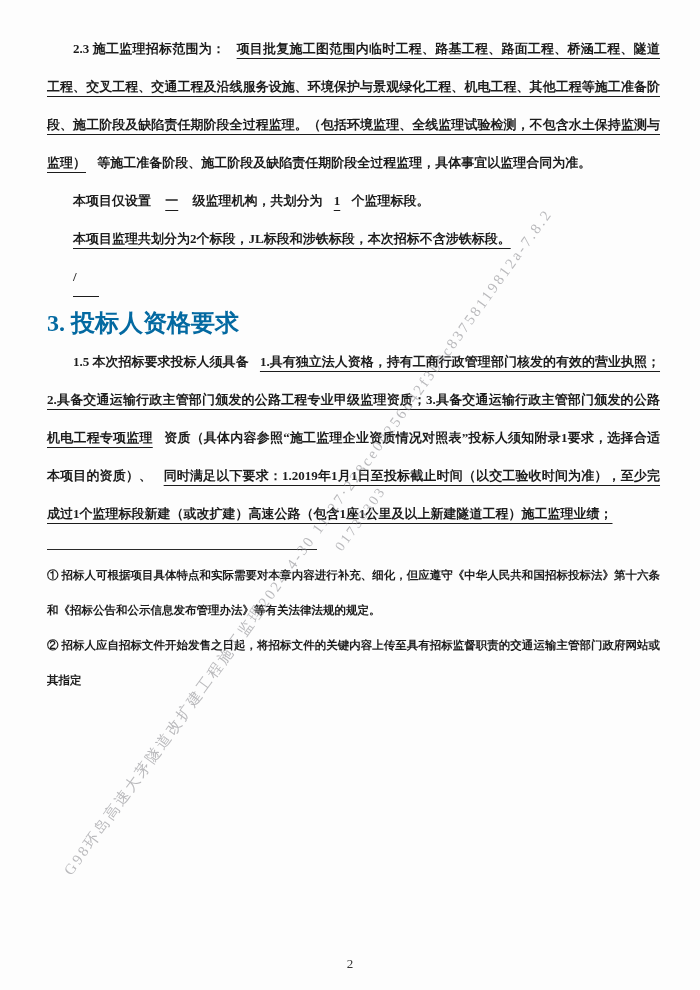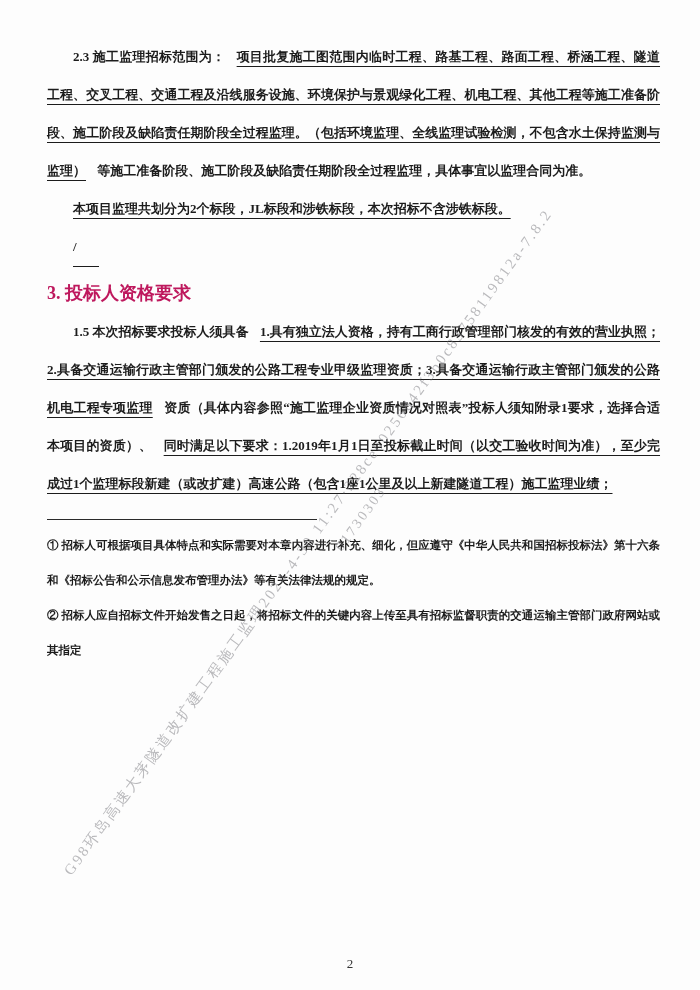--- a/index.html
+++ b/index.html
@@ -12,21 +12,21 @@
     width: 700px;
     height: 990px;
     background: #fdfdfd;
     overflow: hidden;
     font-family: "Liberation Serif", "DejaVu Serif", serif;
     color: #1c1c1c;
   }
   .doc-body {
     position: relative;
     z-index: 1;
-    padding: 38px 40px 0 47px;
+    padding: 30px 40px 0 47px;
     font-size: 13px;
     font-weight: 600;
     line-height: 38px;
   }
   .para {
     margin: 0;
     text-align: justify;
     word-break: break-all;
   }
   .indent { text-indent: 2em; }
@@ -50,25 +50,25 @@
     padding: 0 8px;
   }
   .slash-blank {
     display: inline-block;
     min-width: 26px;
     border-bottom: 1.2px solid #1c1c1c;
     text-indent: 0;
   }
   .heading {
     margin: 6px 0 0 0;
-    font-size: 18px;
+    font-size: 24px;
     font-weight: 700;
     line-height: 40px;
     text-indent: 0;
-    color: #be185d;
+    color: #0369a1;
   }
   .footnote-divider {
     margin: 16px 0 2px 47px;
     width: 270px;
     height: 0;
     border-top: 1.2px solid #2a2a2a;
   }
   .footnotes {
     position: relative;
     z-index: 1;
@@ -117,20 +117,27 @@
   <div class="watermark wm-frag">01730303</div>
 
   <div class="doc-body">
 
     <p class="para indent">
       <span>2.3 施工监理招标范围为：</span>
       <span class="u gl">项目批复施工图范围内临时工程、路基工程、路面工程、桥涵工程、隧道工程、交叉工程、交通工程及沿线服务设施、环境保护与景观绿化工程、机电工程、其他工程等施工准备阶段、施工阶段及缺陷责任期阶段全过程监理。（包括环境监理、全线监理试验检测，不包含水土保持监测与监理）</span>
       <span class="gl">等施工准备阶段、施工阶段及缺陷责任期阶段全过程监理，具体事宜以监理合同为准。</span>
     </p>
 
+    <p class="para indent">
+      <span>本项目仅设置</span>
+      <span class="blank">一</span>
+      <span>级监理机构，共划分为</span>
+      <span class="blank-narrow">1</span>
+      <span>个监理标段。</span>
+    </p>
 
 
     <p class="para indent">
       <span class="u">本项目监理共划分为2个标段，JL标段和涉铁标段，本次招标不含涉铁标段。</span>
     </p>
 
 
     <p class="para indent">
       <span class="slash-blank">/</span>
     </p>

